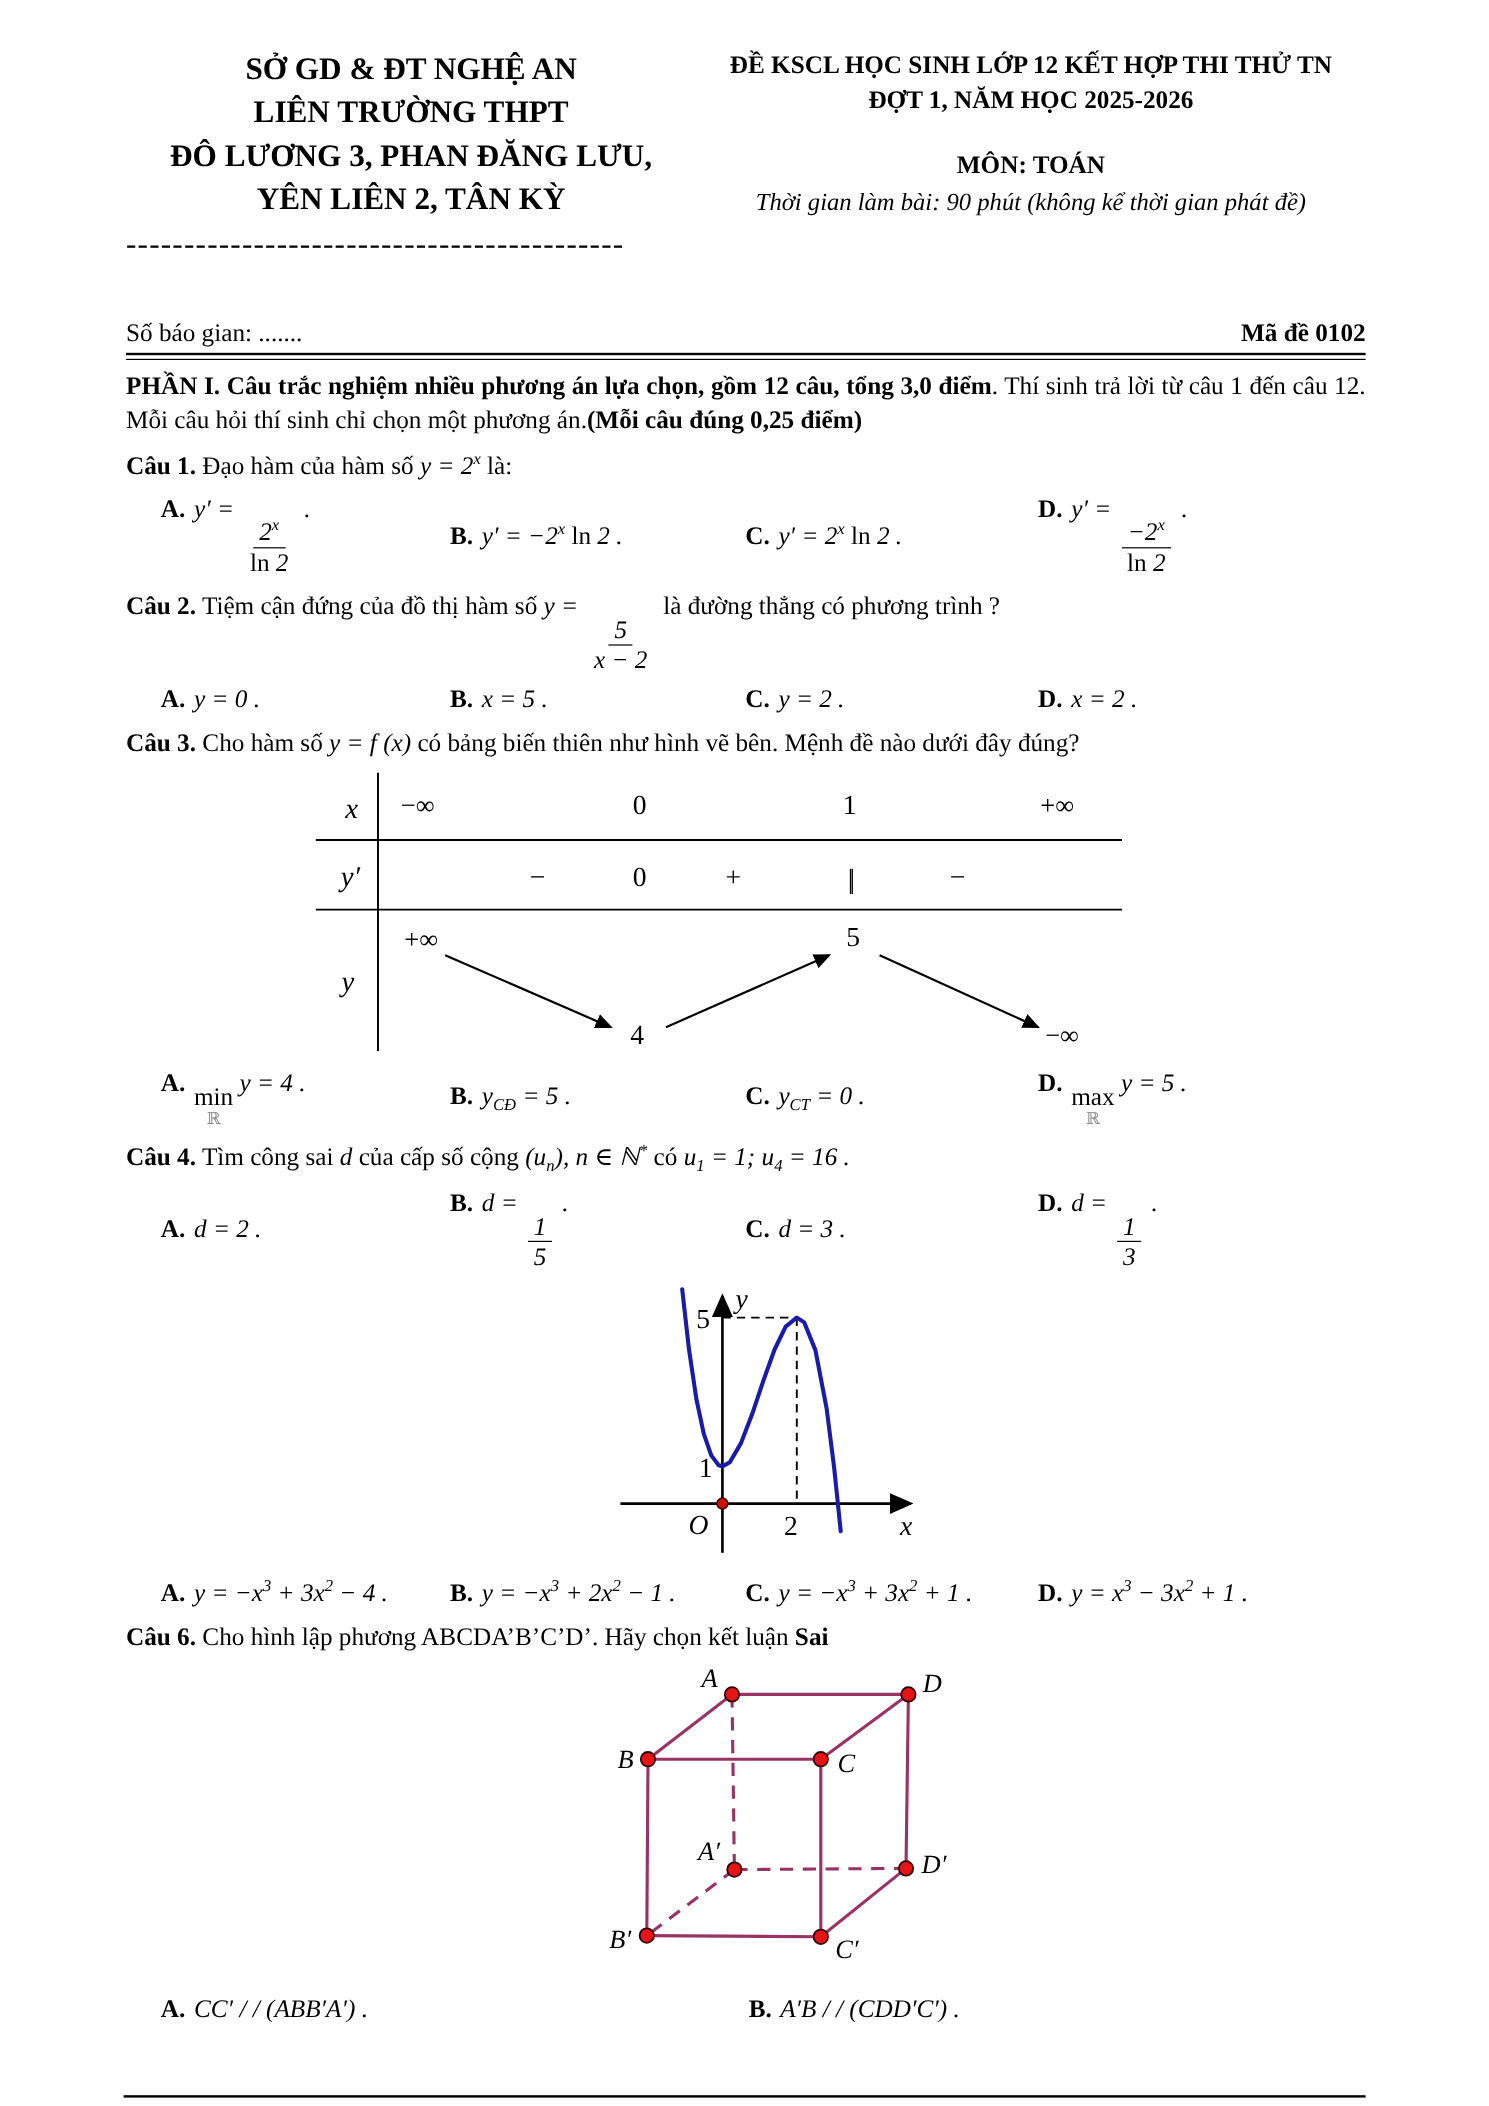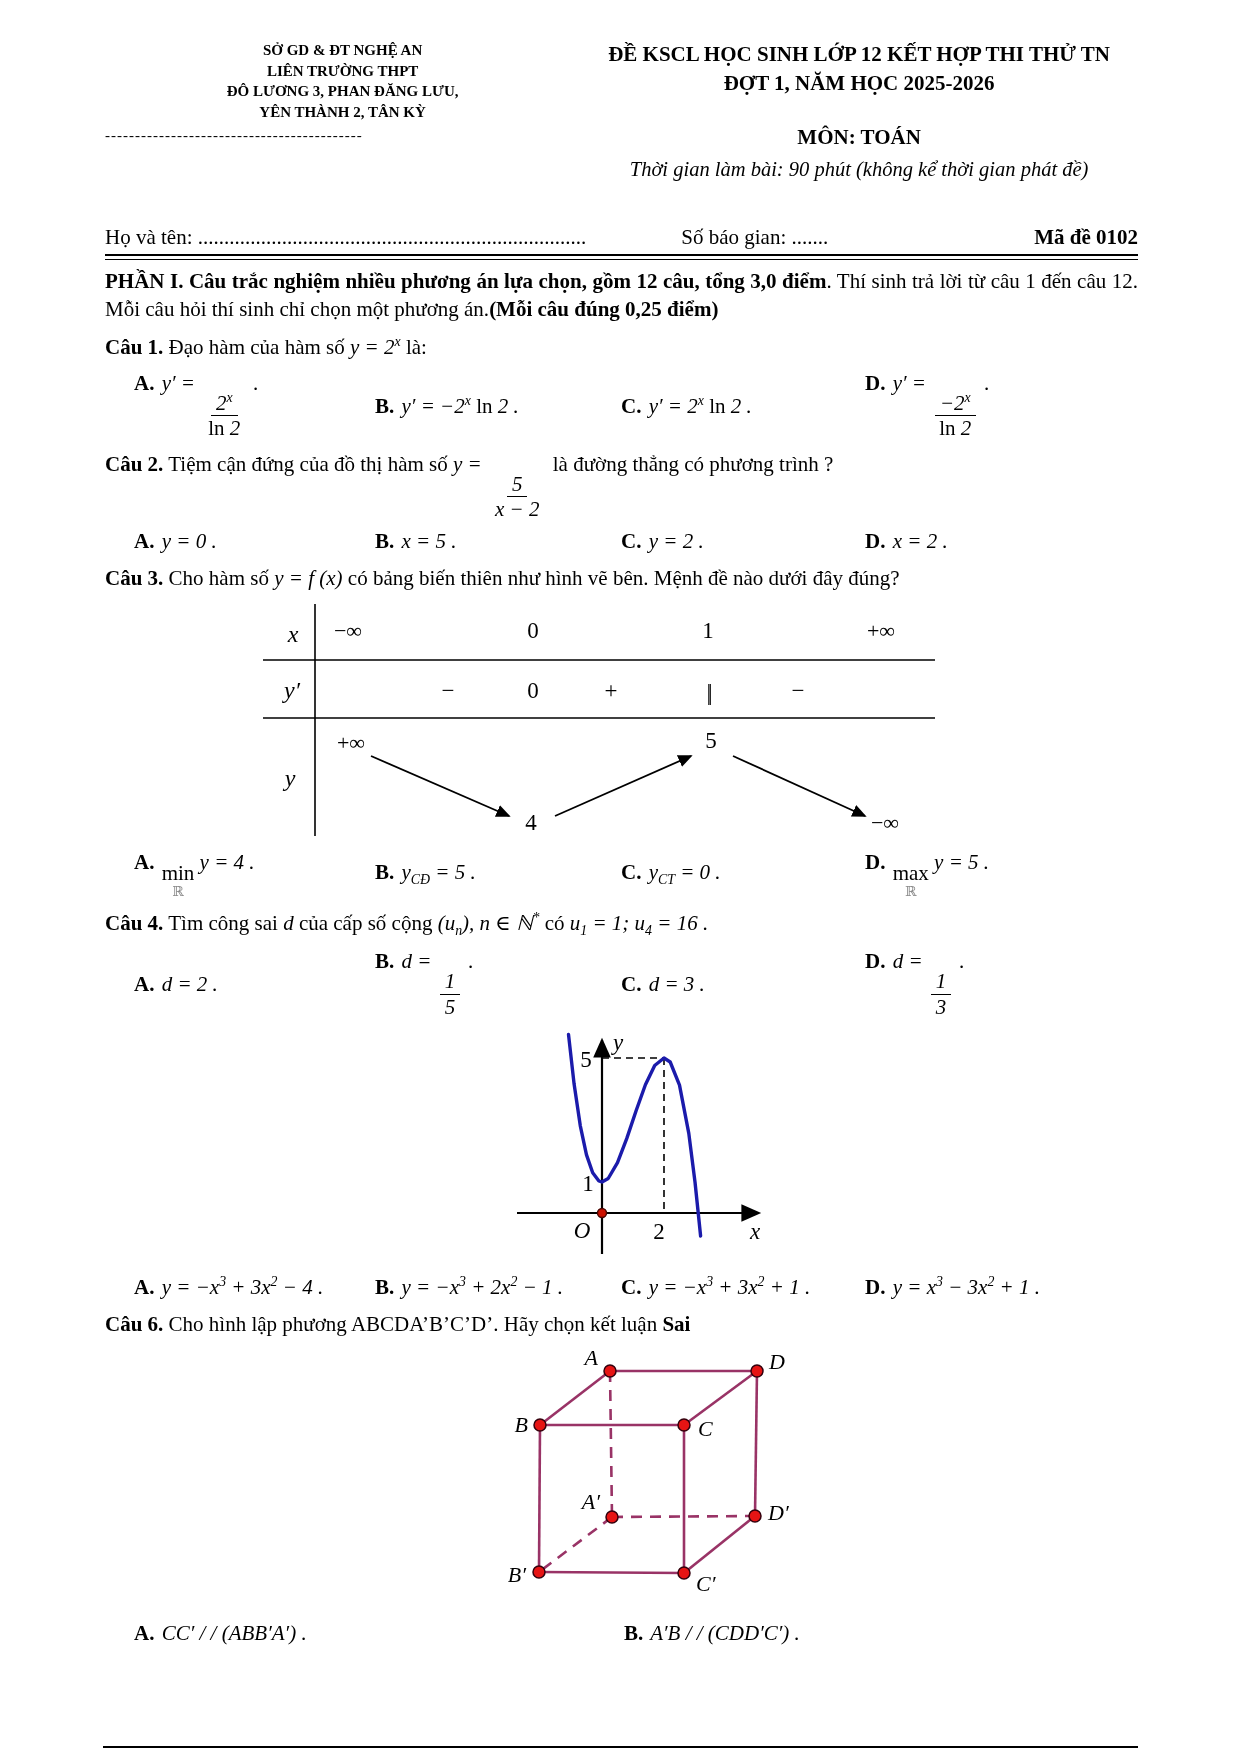--- a/index.html
+++ b/index.html
@@ -2,21 +2,21 @@
 <html><head>
 <meta charset="utf-8">
 <style>
   html,body{margin:0;padding:0;background:#fff;}
   .page{position:relative;width:1241px;height:1755px;background:#fff;color:#000;
         font-family:"Liberation Serif","DejaVu Serif",serif;font-size:21px;overflow:hidden;}
   .content{padding:40px 103px 0 105px;}
 
   
   .header{display:flex;align-items:flex-start;}
-  .header-left{width:46%;text-align:center;font-weight:bold;font-size:15px;line-height:1.38;}
+  .header-left{width:46%;text-align:center;font-weight:bold;font-size:26px;line-height:1.38;}
   .dashes{font-weight:normal;letter-spacing:1px;margin-top:2px;text-align:left;white-space:nowrap;}
   .header-right{flex:1;text-align:center;}
   .t1{font-weight:bold;font-size:21px;line-height:1.4;}
   .subject{font-weight:bold;font-size:21px;margin-top:26px;}
   .time{font-style:italic;font-size:20.5px;margin-top:8px;}
 
   
   .info-row{display:flex;margin-top:44px;align-items:baseline;}
   .info-name{flex:1.35;}
   .info-sbd{flex:0.62;}
@@ -59,33 +59,32 @@
 <body>
 
 <div class="page">
   <div class="content">
 
     <div class="header">
       <div class="header-left">
         <div>SỞ GD &amp; ĐT NGHỆ AN</div>
         <div>LIÊN TRƯỜNG THPT</div>
         <div>ĐÔ LƯƠNG 3, PHAN ĐĂNG LƯU,</div>
-        <div>YÊN THÀNH 2, TÂN KỲ</div>
+        <div>YÊN LIÊN 2, TÂN KỲ</div>
         <div class="dashes">-------------------------------------------</div>
       </div>
       <div class="header-right">
         <div class="t1">ĐỀ KSCL HỌC SINH LỚP 12 KẾT HỢP THI THỬ TN</div>
         <div class="t1">ĐỢT 1, NĂM HỌC 2025-2026</div>
         <div class="subject">MÔN: TOÁN</div>
         <div class="time">Thời gian làm bài: 90 phút (không kể thời gian phát đề)</div>
       </div>
     </div>
 
     <div class="info-row">
-      <span class="info-name">Họ và tên: ..........................................................................</span>
       <span class="info-sbd">Số báo gian: .......</span>
       <span class="info-code">Mã đề 0102</span>
     </div>
     <div class="rule-double"></div>
 
     <p class="intro"><b>PHẦN I. Câu trắc nghiệm nhiều phương án lựa chọn, gồm 12 câu, tổng 3,0 điểm</b>. Thí sinh trả lời từ câu 1 đến câu 12. Mỗi câu hỏi thí sinh chỉ chọn một phương án.<b>(Mỗi câu đúng 0,25 điểm)</b></p>
 
     <div class="question">
       <p class="qline"><b>Câu 1.</b> Đạo hàm của hàm số <span class="mt">y = 2<sup>x</sup></span> là:</p>
       <div class="options">

